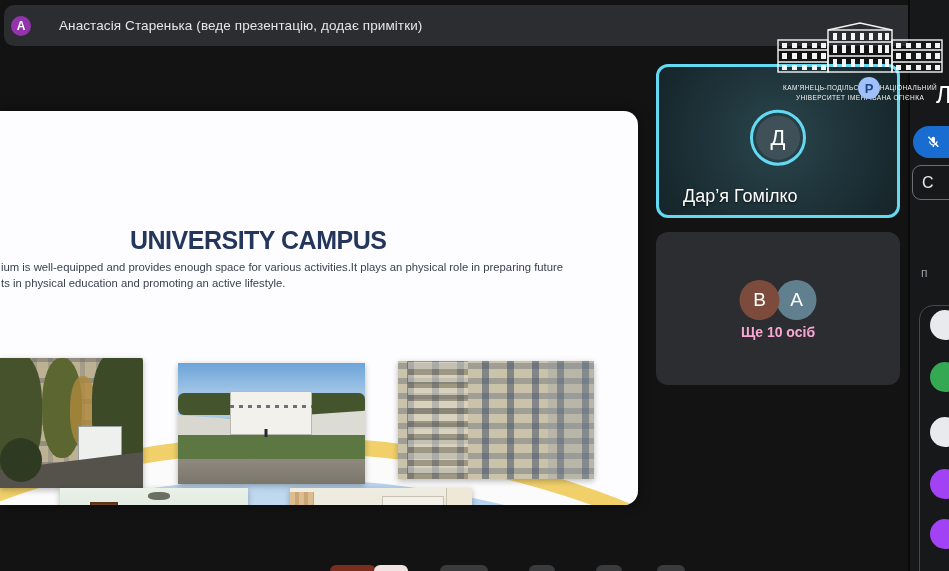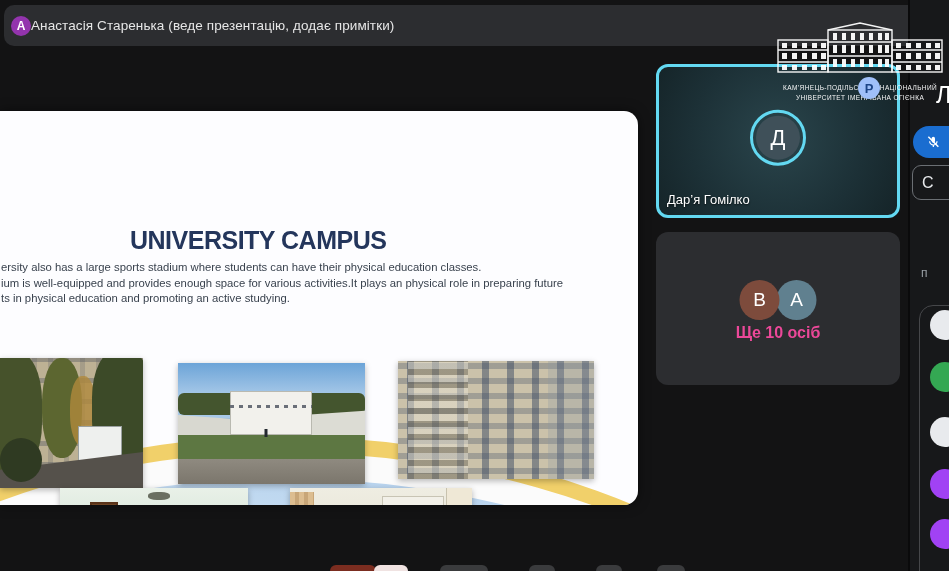--- a/index.html
+++ b/index.html
@@ -2,21 +2,21 @@
 <html><head>
 <meta charset="utf-8">
 <style>
   * { margin:0; padding:0; box-sizing:border-box; }
   html,body { width:949px; height:571px; background:#131314; font-family:"Liberation Sans", sans-serif; overflow:hidden; }
   #app { position:relative; width:949px; height:571px; background:#131314; overflow:hidden; }
 
   
   .banner { position:absolute; left:4px; top:5px; width:941px; height:41px; background:#2c2d30; border-radius:10px; display:flex; align-items:center; z-index:3; }
   .banner-avatar { width:20px; height:20px; border-radius:50%; background:#9334ad; color:#fff; font-size:12px; font-weight:bold; display:flex; align-items:center; justify-content:center; margin-left:7px; }
-  .banner-text { color:#e6e6e6; font-size:13.5px; margin-left:0; letter-spacing:.1px; }
+  .banner-text { color:#e6e6e6; font-size:13.5px; margin-left:28px; letter-spacing:.1px; }
 
   
   .slide { position:absolute; left:0; top:111px; width:638px; height:394px; background:#fdfdff; border-radius:0 14px 14px 0; overflow:hidden; z-index:2; box-shadow:0 0 12px rgba(0,0,0,.5); }
   .arc { position:absolute; border-radius:50%; transform:rotate(8deg); }
   .arc-yellow { left:-300px; top:330px; width:1300px; height:900px; background:#f1d06a; }
   .arc-white  { left:-300px; top:346px; width:1300px; height:900px; background:#fbfbfb; }
   .arc-blue   { left:-300px; top:372px; width:1300px; height:900px; background:linear-gradient(180deg,#b9d4ee 0%,#dcebf8 18%,#eaf3fb 40%); }
   .slide-title { position:absolute; left:130px; top:115px; width:200px; text-align:left; font-size:25px; font-weight:bold; color:#24365c; white-space:nowrap; z-index:4; letter-spacing:-0.5px; }
   .slide-body { position:absolute; left:1px; top:149px; z-index:4; }
   .slide-body div { font-size:11.3px; color:#39424e; line-height:15.6px; white-space:nowrap; }
@@ -63,30 +63,30 @@
   .p4 .lamp { left:88px; top:4px; width:22px; height:8px; background:#6a6f62; border-radius:40%; }
 
   
   .p5 { left:290px; top:377px; width:182px; height:121px; background:linear-gradient(180deg,#efede2 0%,#e4e0d1 60%,#d8d2c2 78%); }
   .p5 .curtain { left:0; top:4px; width:24px; height:104px; background:repeating-linear-gradient(90deg,#dcbd90 0 5px,#c8a678 5px 9px); }
   .p5 .hood { left:92px; top:8px; width:62px; height:16px; background:#f2f0e8; border:1px solid #c8c4b4; }
   .p5 .cab { right:0; top:0; width:26px; height:72px; background:#efe8d6; border-left:1px solid #c8c2ae; }
 
   
   .tile { position:absolute; left:656px; width:244px; border-radius:12px; overflow:hidden; z-index:2; }
-  .tile-name { position:absolute; left:8px; bottom:8px; color:#fff; font-size:13px; text-shadow:0 1px 2px rgba(0,0,0,.7); }
+  .tile-name { position:absolute; left:24px; bottom:8px; color:#fff; font-size:18px; text-shadow:0 1px 2px rgba(0,0,0,.7); }
   .tile1 { top:64px; height:154px; background:radial-gradient(circle at 50% 48%, #2a454c 0%, #1c3036 62%, #152428 100%); border:3px solid #63d9f2; }
   .t1-ring { position:absolute; left:50%; top:50%; transform:translate(-50%,-56%); width:56px; height:56px; border-radius:50%; border:3px solid #63d9f2; display:flex; align-items:center; justify-content:center; }
   .t1-avatar { width:44px; height:44px; border-radius:50%; background:#3f5059; color:#fff; font-size:22px; display:flex; align-items:center; justify-content:center; }
   .tile2 { top:232px; height:153px; background:#2c2d30; }
   .t2-avatars { position:absolute; left:50%; top:48px; transform:translateX(-50%); display:flex; }
   .t2-circle { width:40px; height:40px; border-radius:50%; color:#fff; font-size:19px; display:flex; align-items:center; justify-content:center; }
   .t2-b { background:#7d4b3c; z-index:1; }
   .t2-a { background:#60808f; margin-left:-3px; }
-  .t2-more { position:absolute; left:0; top:92px; width:100%; text-align:center; color:#ec4899; font-size:16px; font-weight:bold; }
+  .t2-more { position:absolute; left:0; top:92px; width:100%; text-align:center; color:#f9a8d4; font-size:14px; font-weight:bold; }
   .tile3 { top:400px; height:153px; background:#c49257; }
   .wood { position:absolute; inset:0; background:
       repeating-linear-gradient(90deg, #8f6a3a 0 2px, #cfa066 2px 14px, #c08a4f 14px 30px, #8a6336 30px 32px, #c89a5f 32px 52px); }
   .wood-band { position:absolute; left:0; top:86px; width:100%; height:22px; background:rgba(58,54,50,.85); }
   .person { position:absolute; left:50%; bottom:0; transform:translateX(-50%); width:160px; height:120px; }
   .torso { position:absolute; left:50%; bottom:0; transform:translateX(-50%); width:140px; height:42px; background:#ece9e4; border-radius:60% 60% 0 0; }
   .neck { position:absolute; left:50%; bottom:36px; transform:translateX(-50%); width:22px; height:16px; background:#b98d76; }
   .hair { position:absolute; left:50%; bottom:42px; transform:translateX(-50%); width:74px; height:72px; background:#2e2723; border-radius:46% 46% 38% 38%; }
   .face { position:absolute; left:50%; bottom:44px; transform:translateX(-50%); width:52px; height:58px; background:#c59a82; border-radius:48% 48% 42% 42%; }
   .mic-badge { position:absolute; right:8px; top:6px; width:26px; height:26px; border-radius:50%; background:rgba(25,26,28,.72); display:flex; align-items:center; justify-content:center; }
@@ -122,23 +122,22 @@
     <div class="banner-avatar">А</div>
     <div class="banner-text">Анастасія Старенька (веде презентацію, додає примітки)</div>
   </div>
 
   <div class="slide">
     <div class="arc arc-yellow"></div>
     <div class="arc arc-white"></div>
     <div class="arc arc-blue"></div>
     <div class="slide-title">UNIVERSITY CAMPUS</div>
     <div class="slide-body">
-      <div>ersity also has a large sports stadium where students can have their physical education classes.</div>
       <div>ium is well-equipped and provides enough space for various activities.It plays an physical role in preparing future</div>
-      <div>ts in physical education and promoting an active studying.</div>
+      <div>ts in physical education and promoting an active lifestyle.</div>
     </div>
 
     <div class="photo p1">
       <div class="win"></div>
         <div class="tree1"></div>
         <div class="tree2"></div>
       <div class="tree4"></div>
         <div class="tree3"></div>
         <div class="gazebo"></div>
       <div class="groundline"></div>

